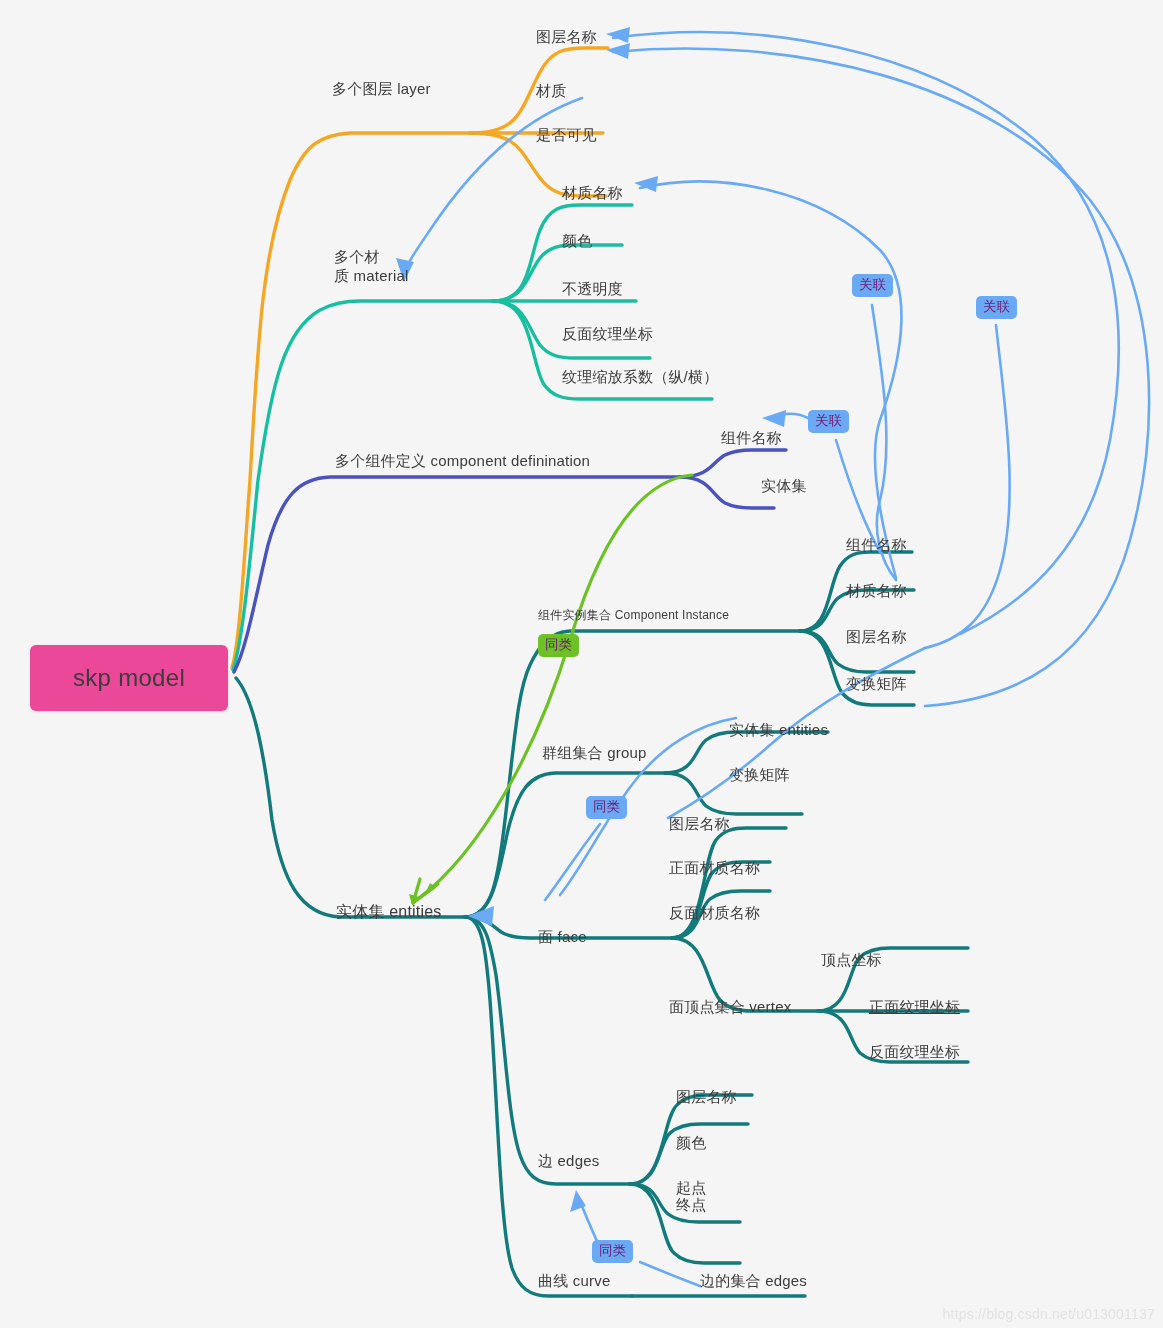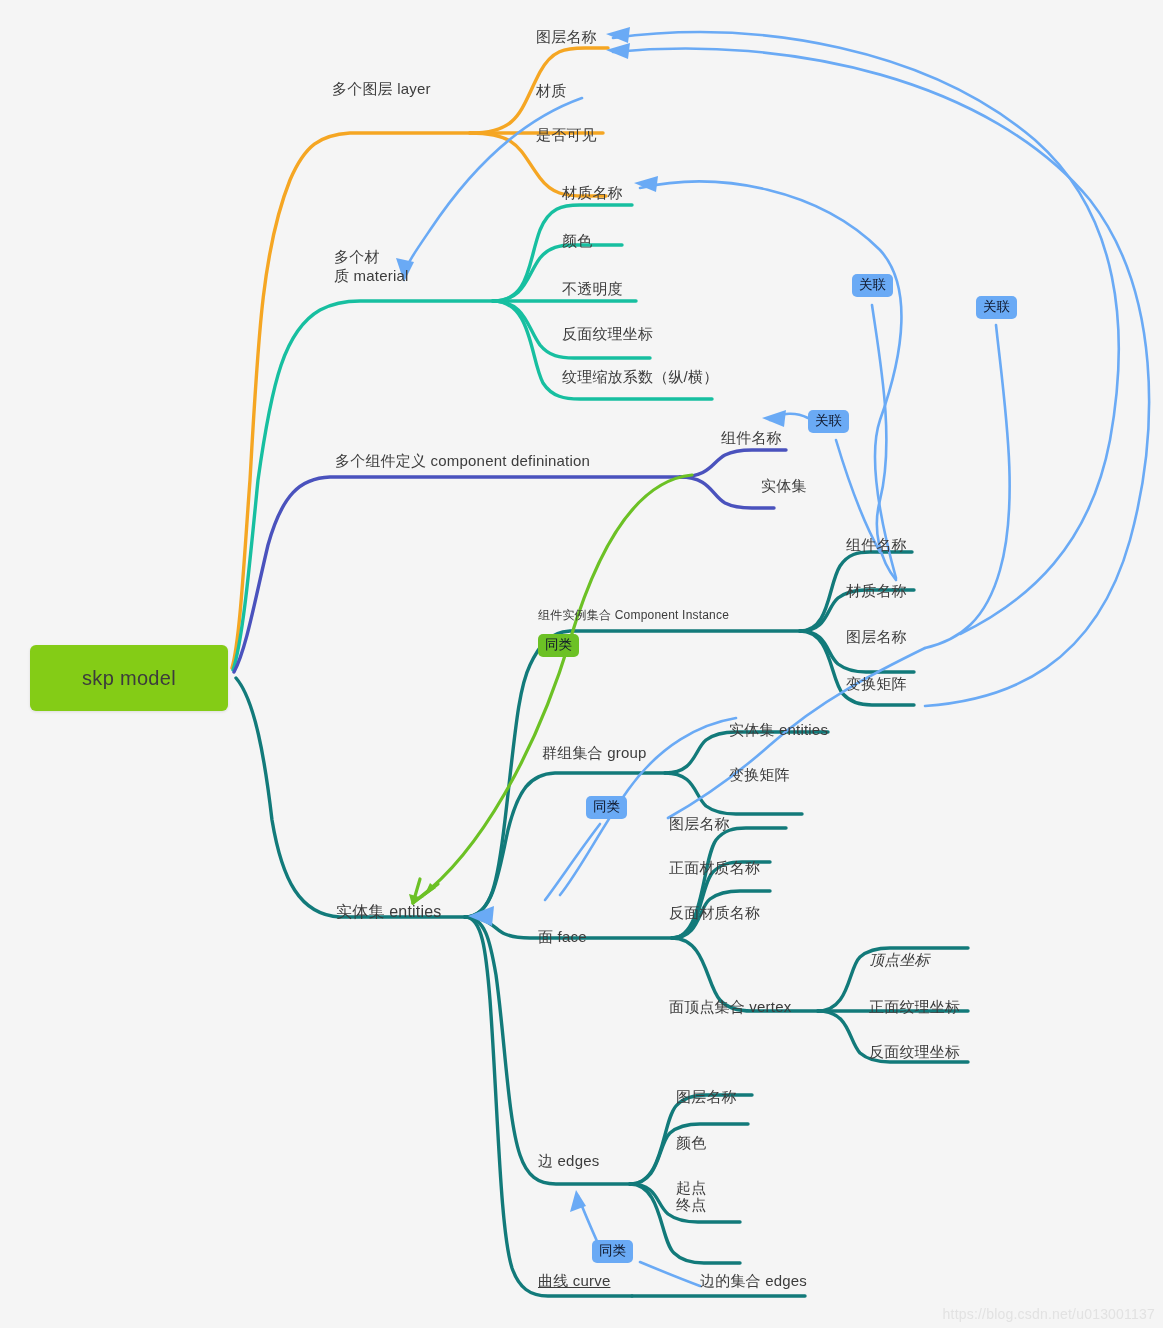--- a/index.html
+++ b/index.html
@@ -26,33 +26,33 @@
     position: absolute;
     white-space: nowrap;
     color: #3c3c3c;
     font-size: 15px;
     line-height: 1.25;
     letter-spacing: 0.2px;
   }
   .node.small { font-size: 12px; }
   .root-node {
     position: absolute;
-    background: #84cc16;
+    background: #ec4899;
     border-radius: 6px;
     box-shadow: 0 1px 3px rgba(0,0,0,0.10);
     color: #3c3c3c;
-    font-size: 20px;
+    font-size: 24px;
     display: flex;
     align-items: center;
     justify-content: center;
     letter-spacing: 0.3px;
   }
   .badge {
     position: absolute;
-    color: #0f172a;
+    color: #701a75;
     font-size: 13.5px;
     border-radius: 5px;
     padding: 3px 7px 4px 7px;
     line-height: 1.15;
     white-space: nowrap;
   }
   .badge.blue { background: #6aaaf5; }
   .badge.green { background: #6cc125; }
   .watermark {
     position: absolute;
@@ -212,31 +212,31 @@
 
   <div class="node" style="left:542px; top:744px;">群组集合 group</div>
   <div class="node" style="left:729px; top:721px;">实体集 entities</div>
   <div class="node" style="left:729px; top:766px;">变换矩阵</div>
 
   <div class="node" style="left:538px; top:928px;">面 face</div>
   <div class="node" style="left:669px; top:815px;">图层名称</div>
   <div class="node" style="left:669px; top:859px;">正面材质名称</div>
   <div class="node" style="left:669px; top:904px;">反面材质名称</div>
   <div class="node" style="left:669px; top:998px;">面顶点集合 vertex</div>
-  <div class="node" style="left:869px; top:951px;font-style:italic;">顶点坐标</div>
-  <div class="node" style="left:869px; top:998px;">正面纹理坐标</div>
+  <div class="node" style="left:821px; top:951px;">顶点坐标</div>
+  <div class="node" style="left:869px; top:998px;text-decoration:underline;">正面纹理坐标</div>
   <div class="node" style="left:869px; top:1043px;">反面纹理坐标</div>
 
   <div class="node" style="left:538px; top:1152px;">边 edges</div>
   <div class="node" style="left:676px; top:1088px;">图层名称</div>
   <div class="node" style="left:676px; top:1134px;">颜色</div>
   <div class="node" style="left:676px; top:1179px;">起点</div>
   <div class="node" style="left:676px; top:1196px;">终点</div>
 
-  <div class="node" style="left:538px; top:1272px;text-decoration:underline;">曲线 curve</div>
+  <div class="node" style="left:538px; top:1272px;">曲线 curve</div>
   <div class="node" style="left:700px; top:1272px;">边的集合 edges</div>
 
   <div class="badge blue" style="left:852px; top:274px;">关联</div>
   <div class="badge blue" style="left:976px; top:296px;">关联</div>
   <div class="badge blue" style="left:808px; top:410px;">关联</div>
 
   <div class="badge green" style="left:538px; top:634px;">同类</div>
   <div class="badge blue" style="left:586px; top:796px;">同类</div>
   <div class="badge blue" style="left:592px; top:1240px;">同类</div>
 

